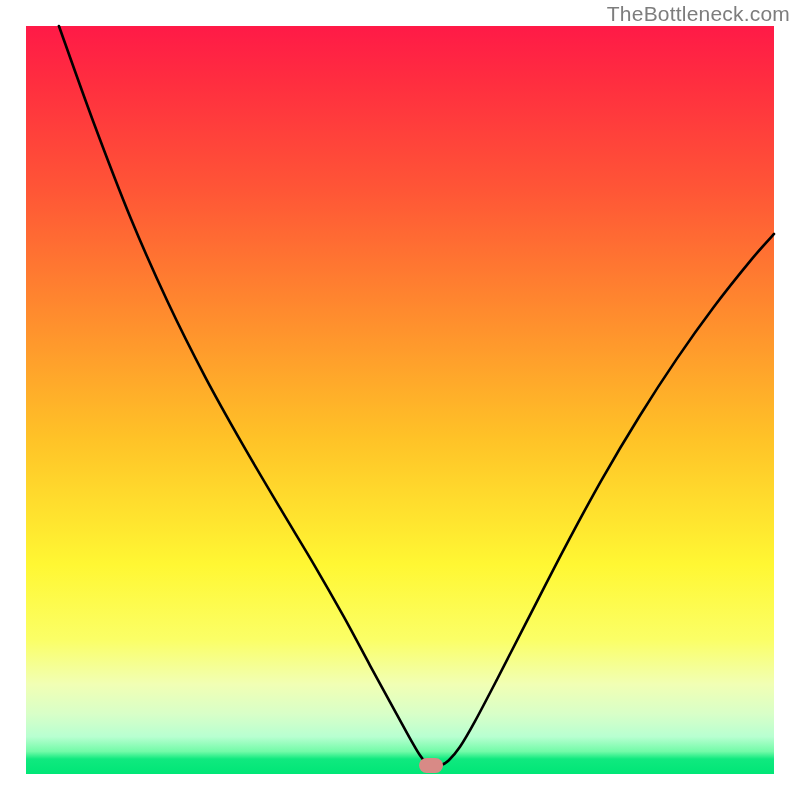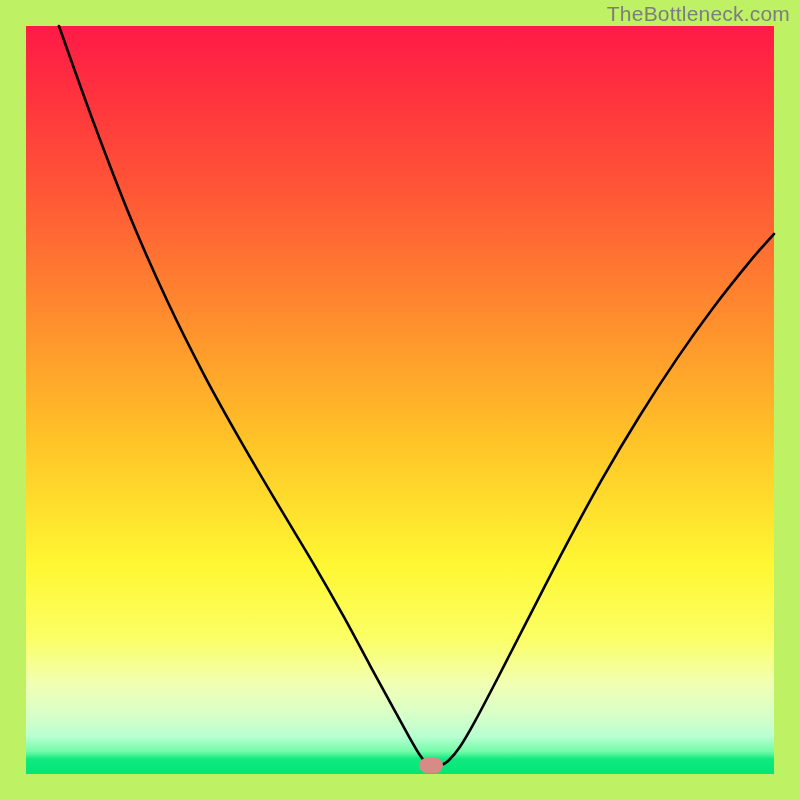--- a/index.html
+++ b/index.html
@@ -8,21 +8,21 @@
     width: 800px;
     height: 800px;
     background: #000;
     overflow: hidden;
     font-family: Arial, Helvetica, sans-serif;
   }
   .frame {
     position: relative;
     width: 800px;
     height: 800px;
-    background: #bef264;
+    background: #ffffff;
   }
   .plot-area {
     position: absolute;
     left: 26px;
     top: 26px;
     width: 748px;
     height: 748px;
     
     background: linear-gradient(
       to bottom,

